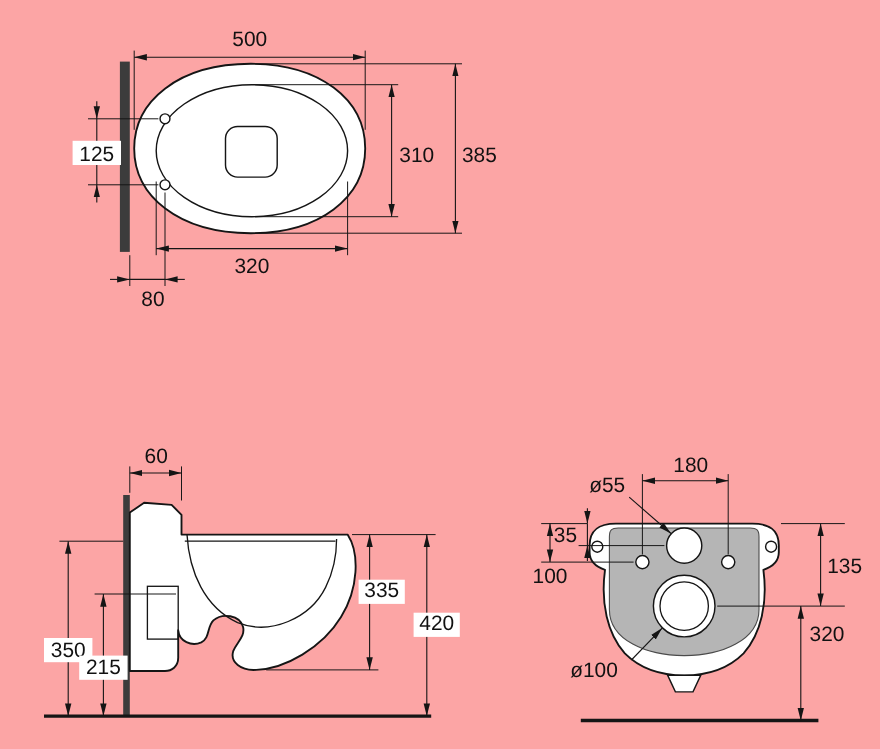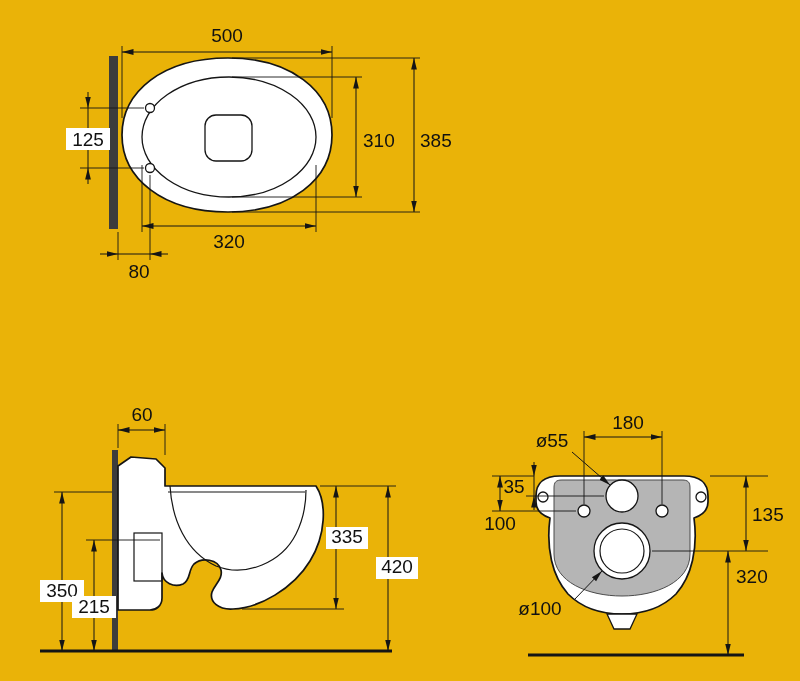--- a/index.html
+++ b/index.html
@@ -1,16 +1,16 @@
 <!DOCTYPE html>
 <html><head>
 <meta charset="utf-8">
 <style>
   html,body{margin:0;padding:0;background:#ffffff;}
-  .sheet{position:relative;width:800px;height:681px;background:#eab308;overflow:hidden;}
+  .sheet{position:relative;width:800px;height:681px;background:#fca5a5;overflow:hidden;}
   svg{display:block;}
   .lbl{font-family:"Liberation Sans","DejaVu Sans",sans-serif;font-size:19px;fill:#111;}
   .o1{stroke:#151515;stroke-width:1.7;fill:#ffffff;stroke-linejoin:round;}
   .o2{stroke:#151515;stroke-width:1.3;fill:#ffffff;}
   .cv{stroke:#151515;stroke-width:1.2;fill:none;}
   .dim{stroke:#151515;stroke-width:1;fill:none;}
   .ext{stroke:#151515;stroke-width:0.9;fill:none;}
   .thick{stroke:#151515;stroke-width:3;}
   .wall{fill:#3c3c3c;stroke:none;}
   .plate{fill:#b5b5b5;stroke:#4b4b4b;stroke-width:1;}

